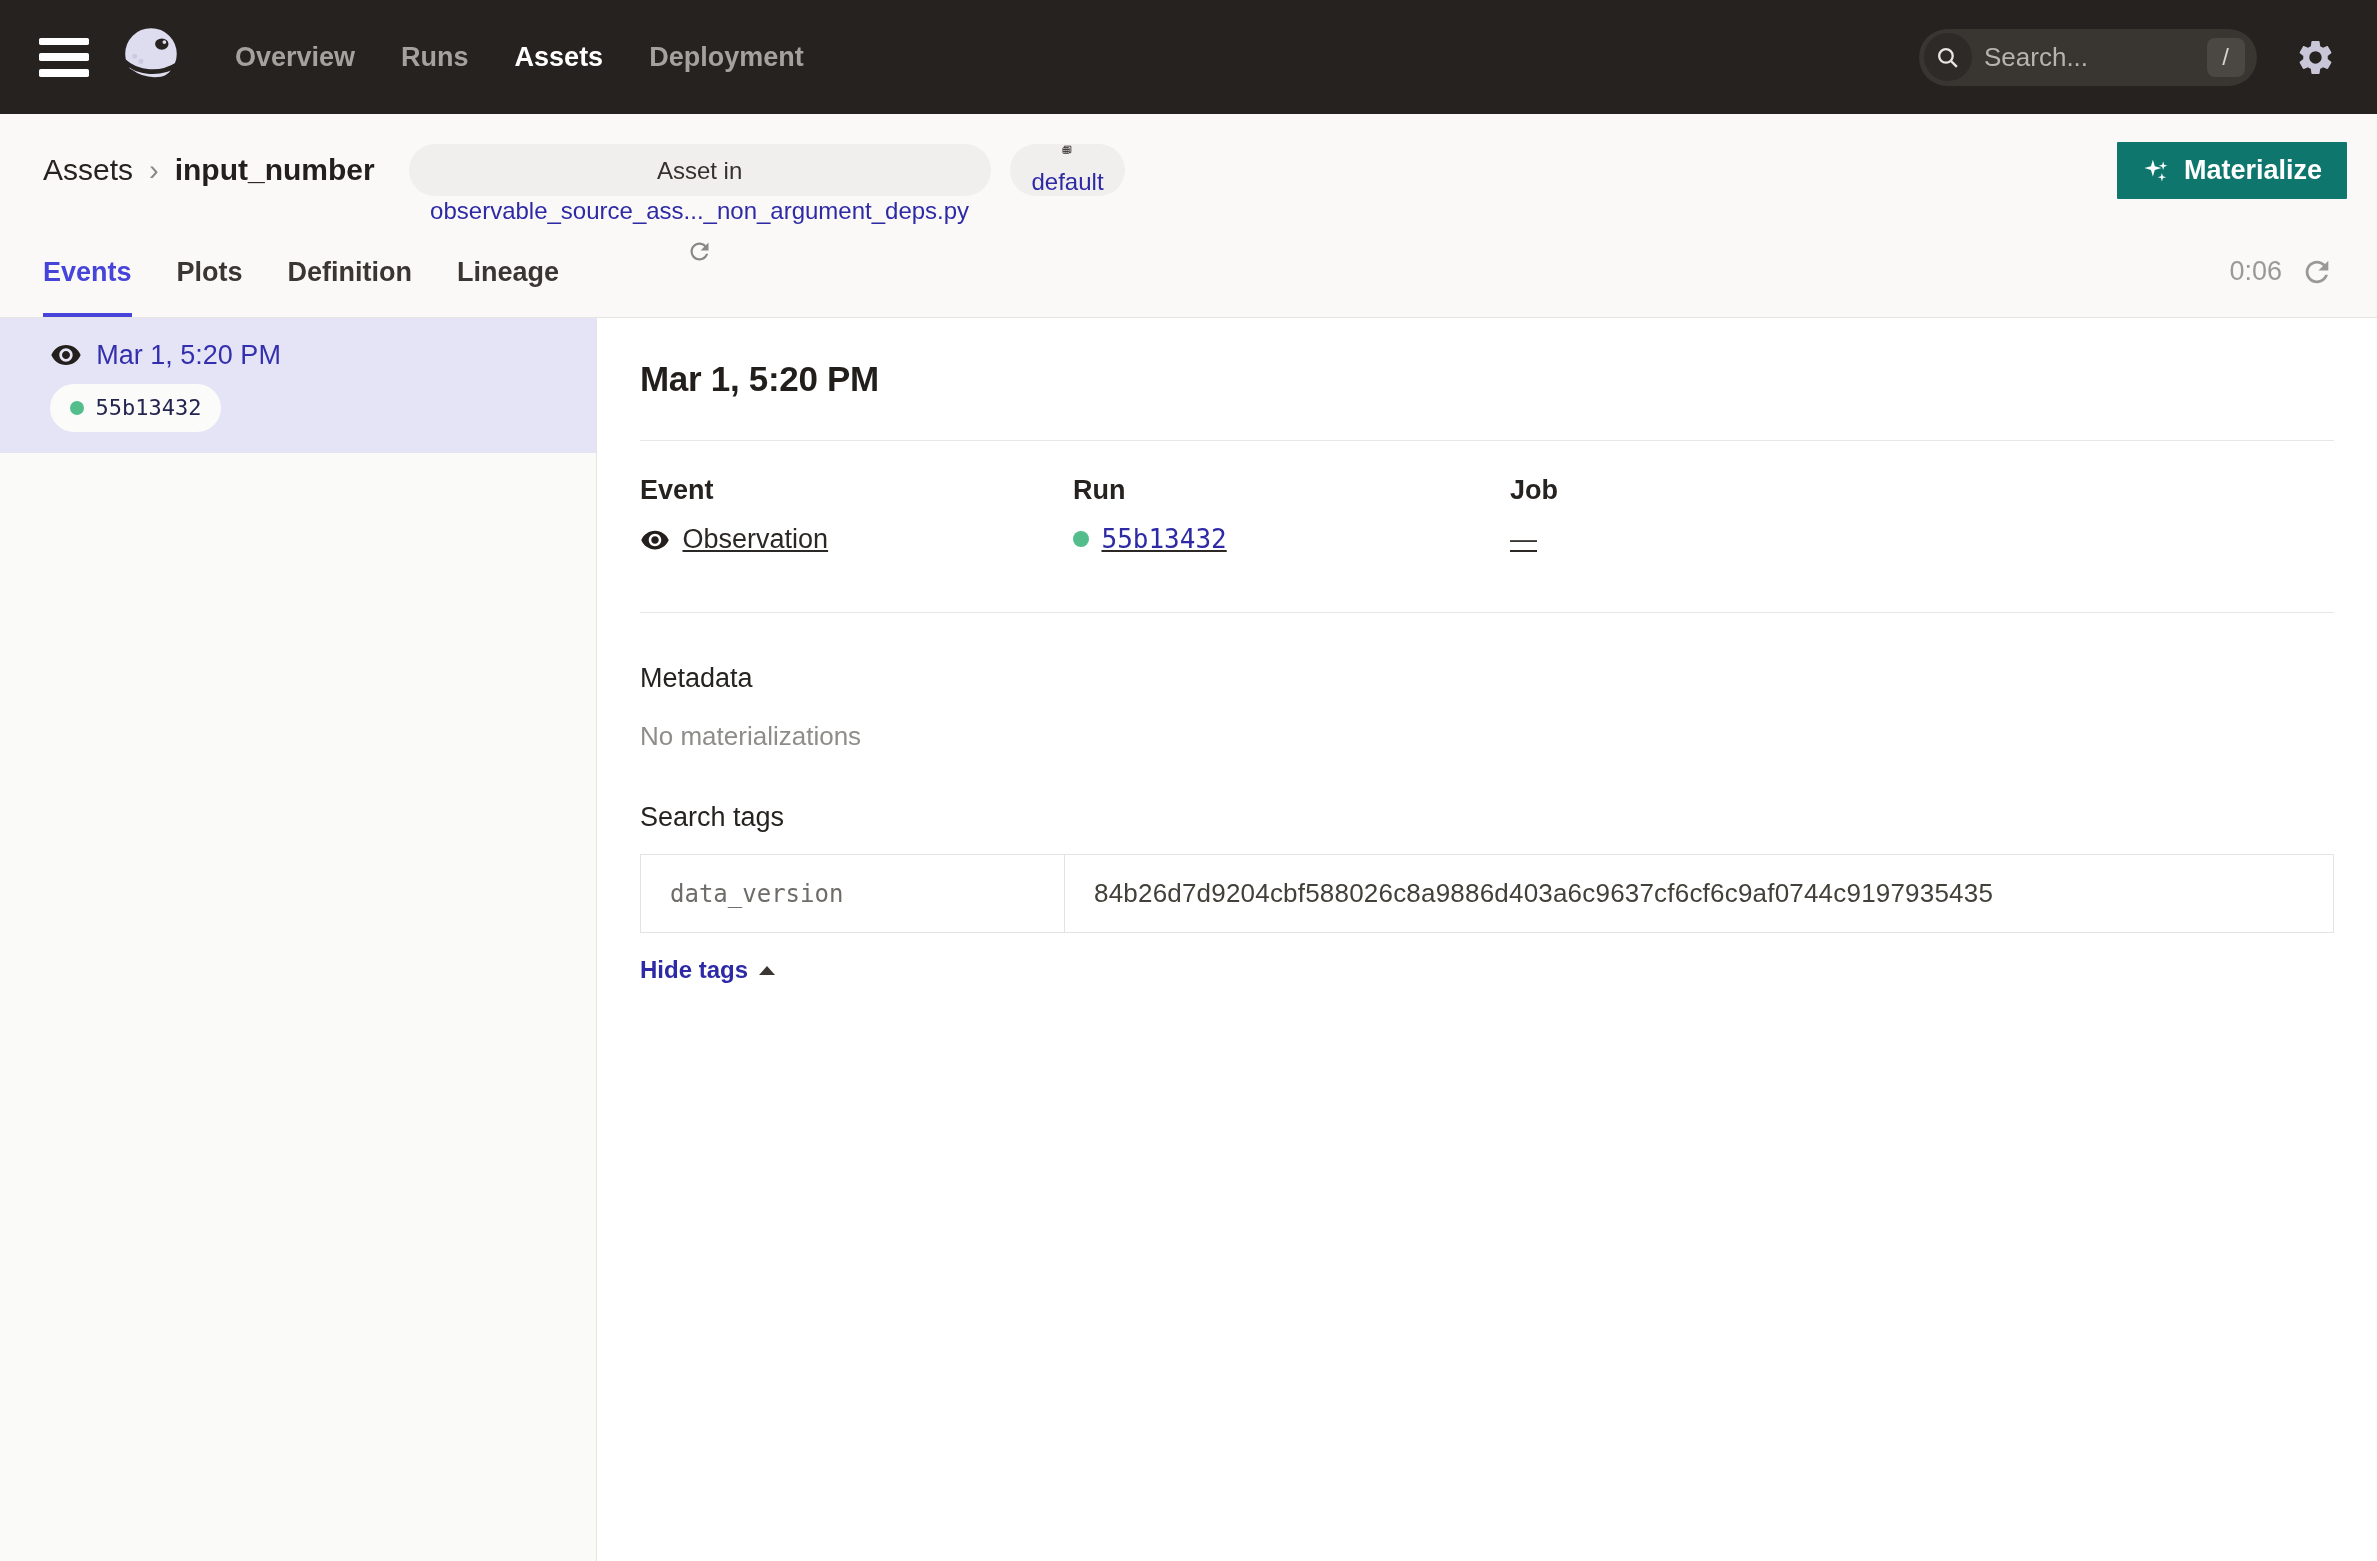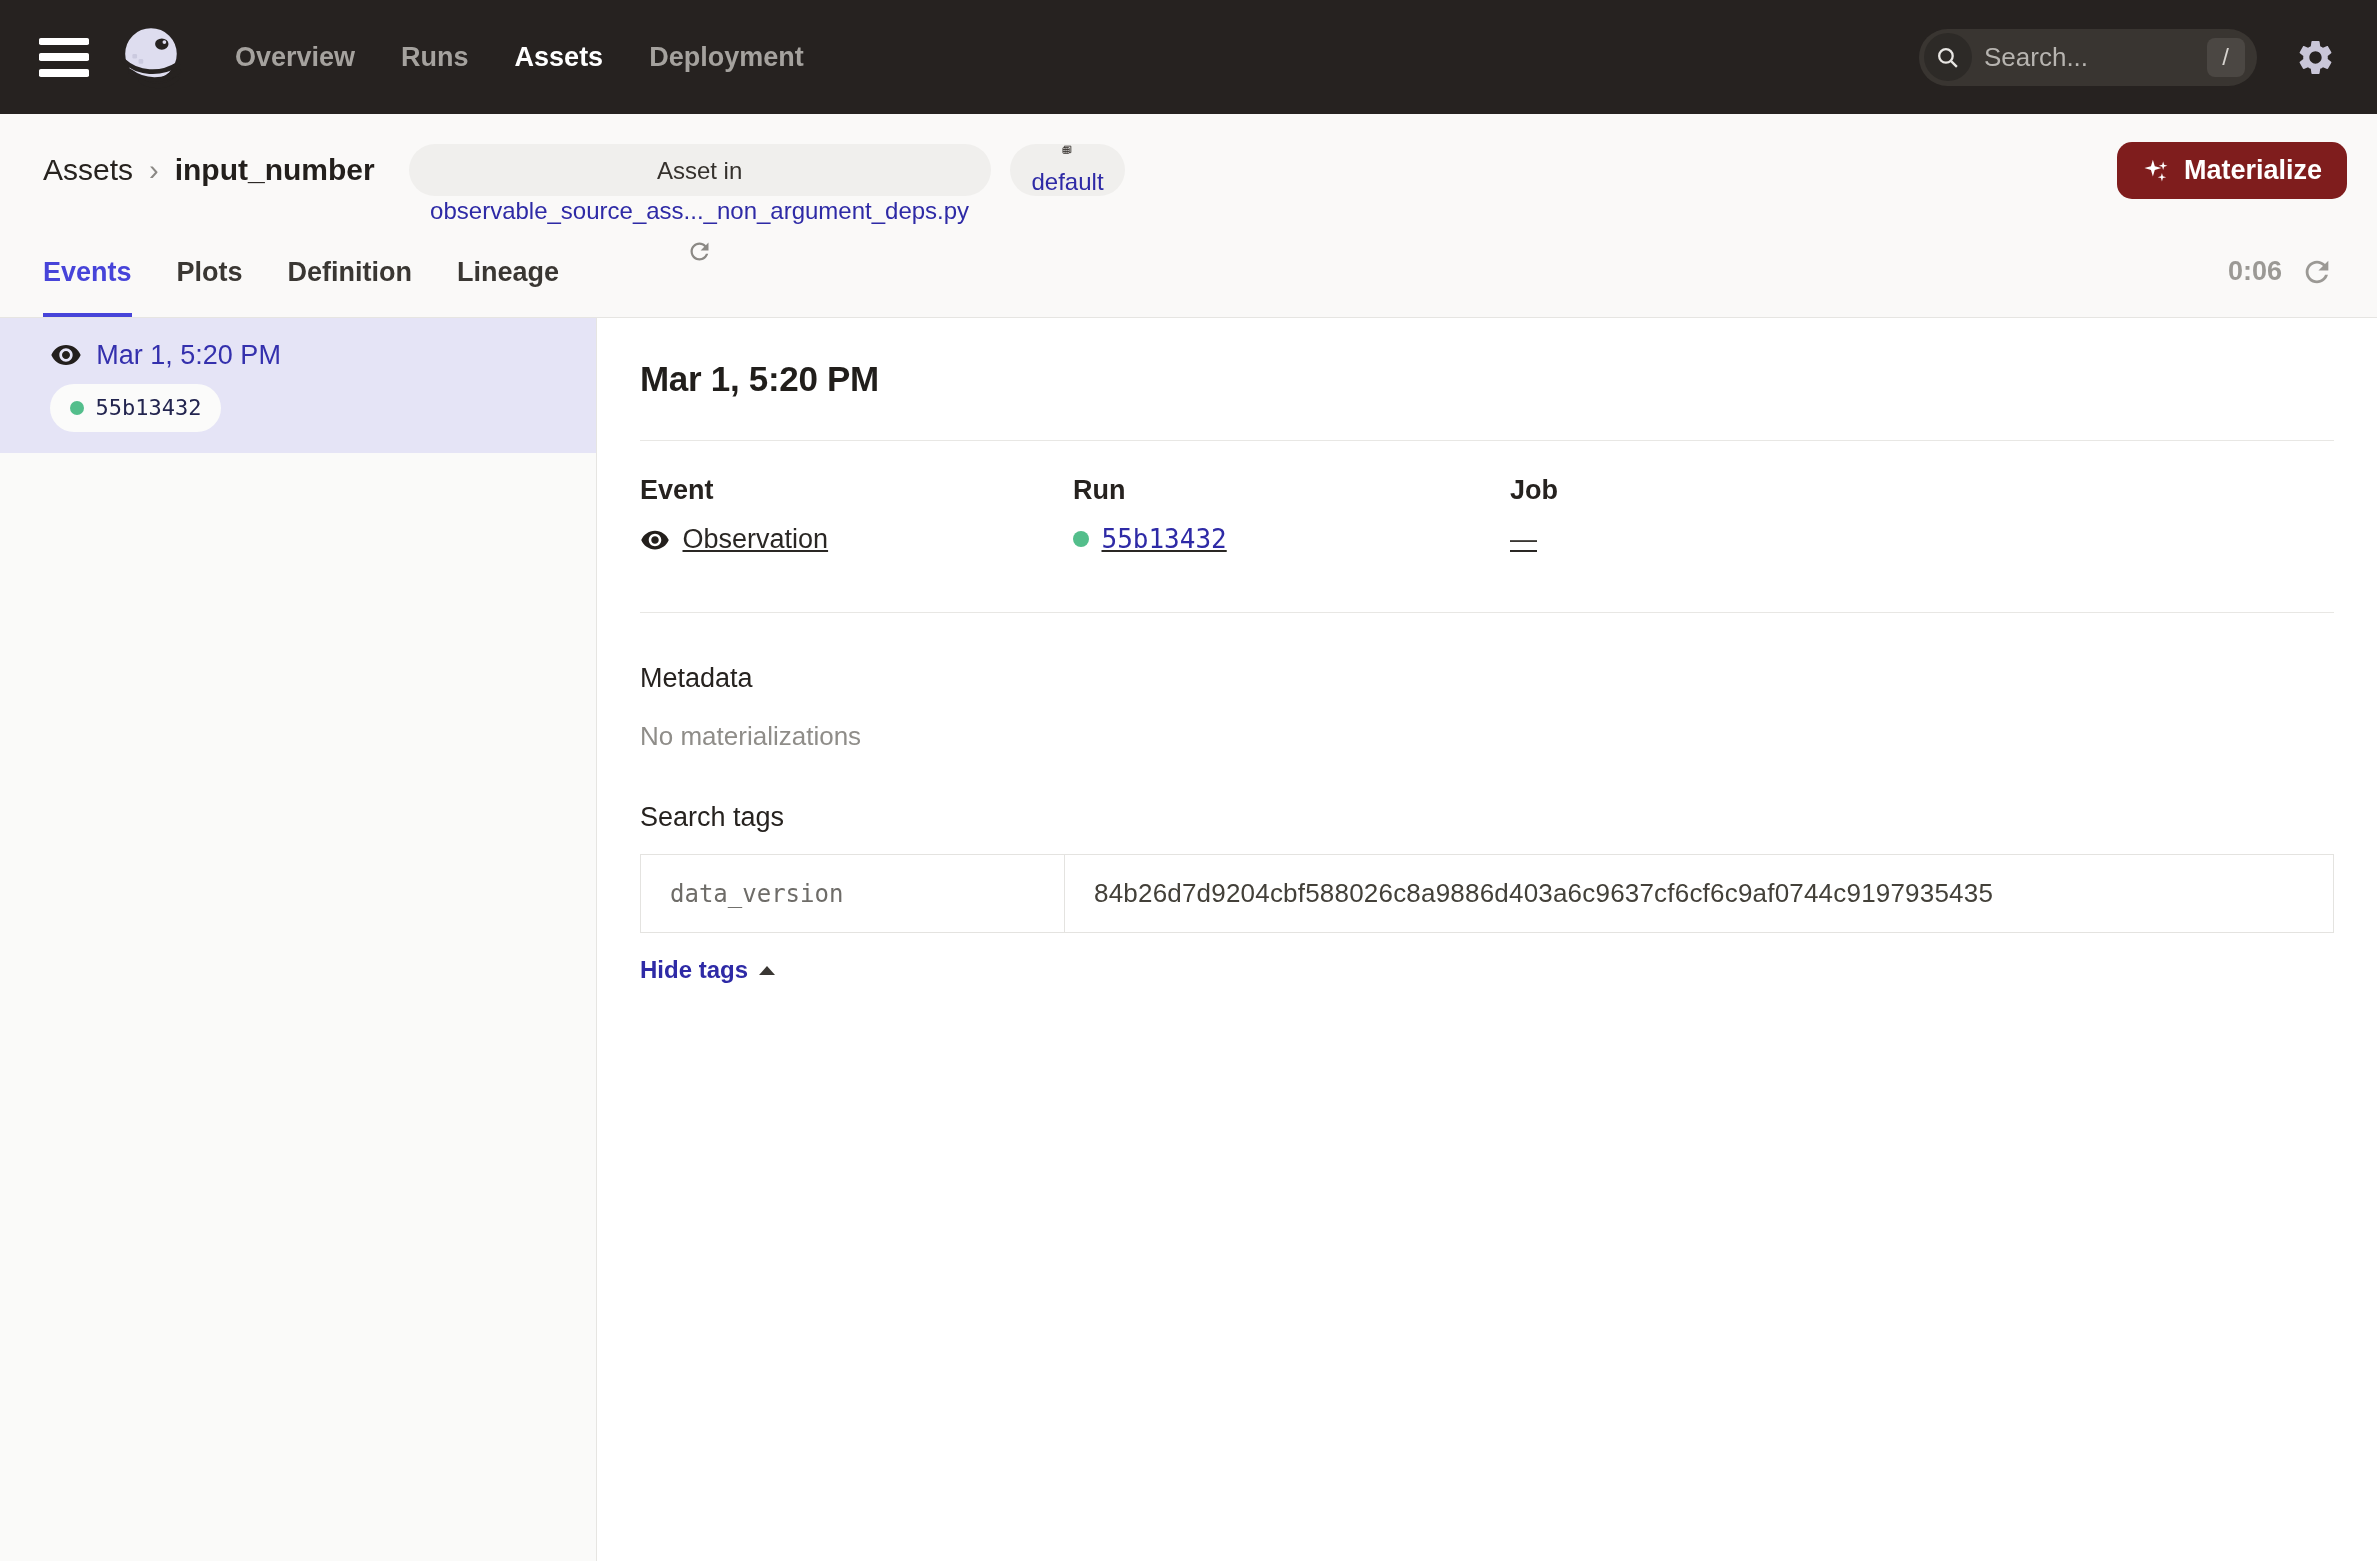--- a/index.html
+++ b/index.html
@@ -38,28 +38,28 @@
   
   .header-row{height:112px;background:var(--page-bg);display:flex;align-items:center;padding:0 30px 0 43px;}
   .crumb-root{font-size:30px;color:#27231F;cursor:pointer;}
   .crumb-sep{font-size:29px;color:#8B8985;margin:0 16px;}
   .crumb-current{font-size:30px;font-weight:700;color:var(--ink);}
   .chip{height:52px;border-radius:26px;background:#F0EFED;display:flex;align-items:center;gap:12.5px;padding:0 21.4px;font-size:24px;color:#35312D;flex-direction:column;}
   .chip.asset-chip{margin-left:34px;}
   .chip.repo-chip{margin-left:19.6px;}
   .chip a,.chip .linklike{color:var(--link);text-decoration:none;cursor:pointer;}
   .chip .refresh{cursor:pointer;display:flex;}
-  .materialize-btn{margin-left:auto;height:57px;border-radius:15px;background:#7f1d1d;border:none;color:#FFFFFF;font-family:"Liberation Sans",sans-serif;font-size:27px;font-weight:600;display:flex;align-items:center;gap:12.5px;padding:0 25px;cursor:pointer;}
+  .materialize-btn{margin-left:auto;height:57px;border-radius:1px;background:#0f766e;border:none;color:#FFFFFF;font-family:"Liberation Sans",sans-serif;font-size:27px;font-weight:600;display:flex;align-items:center;gap:12.5px;padding:0 25px;cursor:pointer;}
 
   
   .tabs-row{height:92px;background:var(--page-bg);border-bottom:1.8px solid var(--border);display:flex;align-items:stretch;padding:0 43px;justify-content:flex-end;}
   .tabs{display:flex;gap:45px;}
   .tab{font-size:27px;font-weight:600;color:var(--ink-soft);display:flex;align-items:center;cursor:pointer;border-bottom:4.5px solid transparent;padding-top:5.4px;}
   .tab.active{color:var(--accent);border-bottom-color:var(--accent);}
-  .tabs-right{margin-left:auto;display:flex;align-items:center;gap:18px;font-weight:bold;}
+  .tabs-right{margin-left:auto;display:flex;align-items:center;gap:18px;}
   .countdown{font-size:27px;color:#9B9995;}
   .refresh-btn{display:flex;align-items:center;cursor:pointer;}
 
   
   .content{display:flex;height:1243px;}
   .sidebar{width:597px;flex:0 0 auto;background:#FAFAF9;border-right:1.8px solid var(--border);}
   .event-item{background:var(--lavender);padding:21.4px 27px 21.4px 50px;cursor:pointer;}
   .event-item .row1{display:flex;align-items:center;gap:14.3px;}
   .event-item .ts{font-size:27px;color:#3430AD;}
   .run-chip{margin-top:12.5px;display:inline-flex;align-items:center;gap:11.6px;background:#FBFBFA;border-radius:24px;height:48px;padding:0 19.6px;cursor:pointer;}

